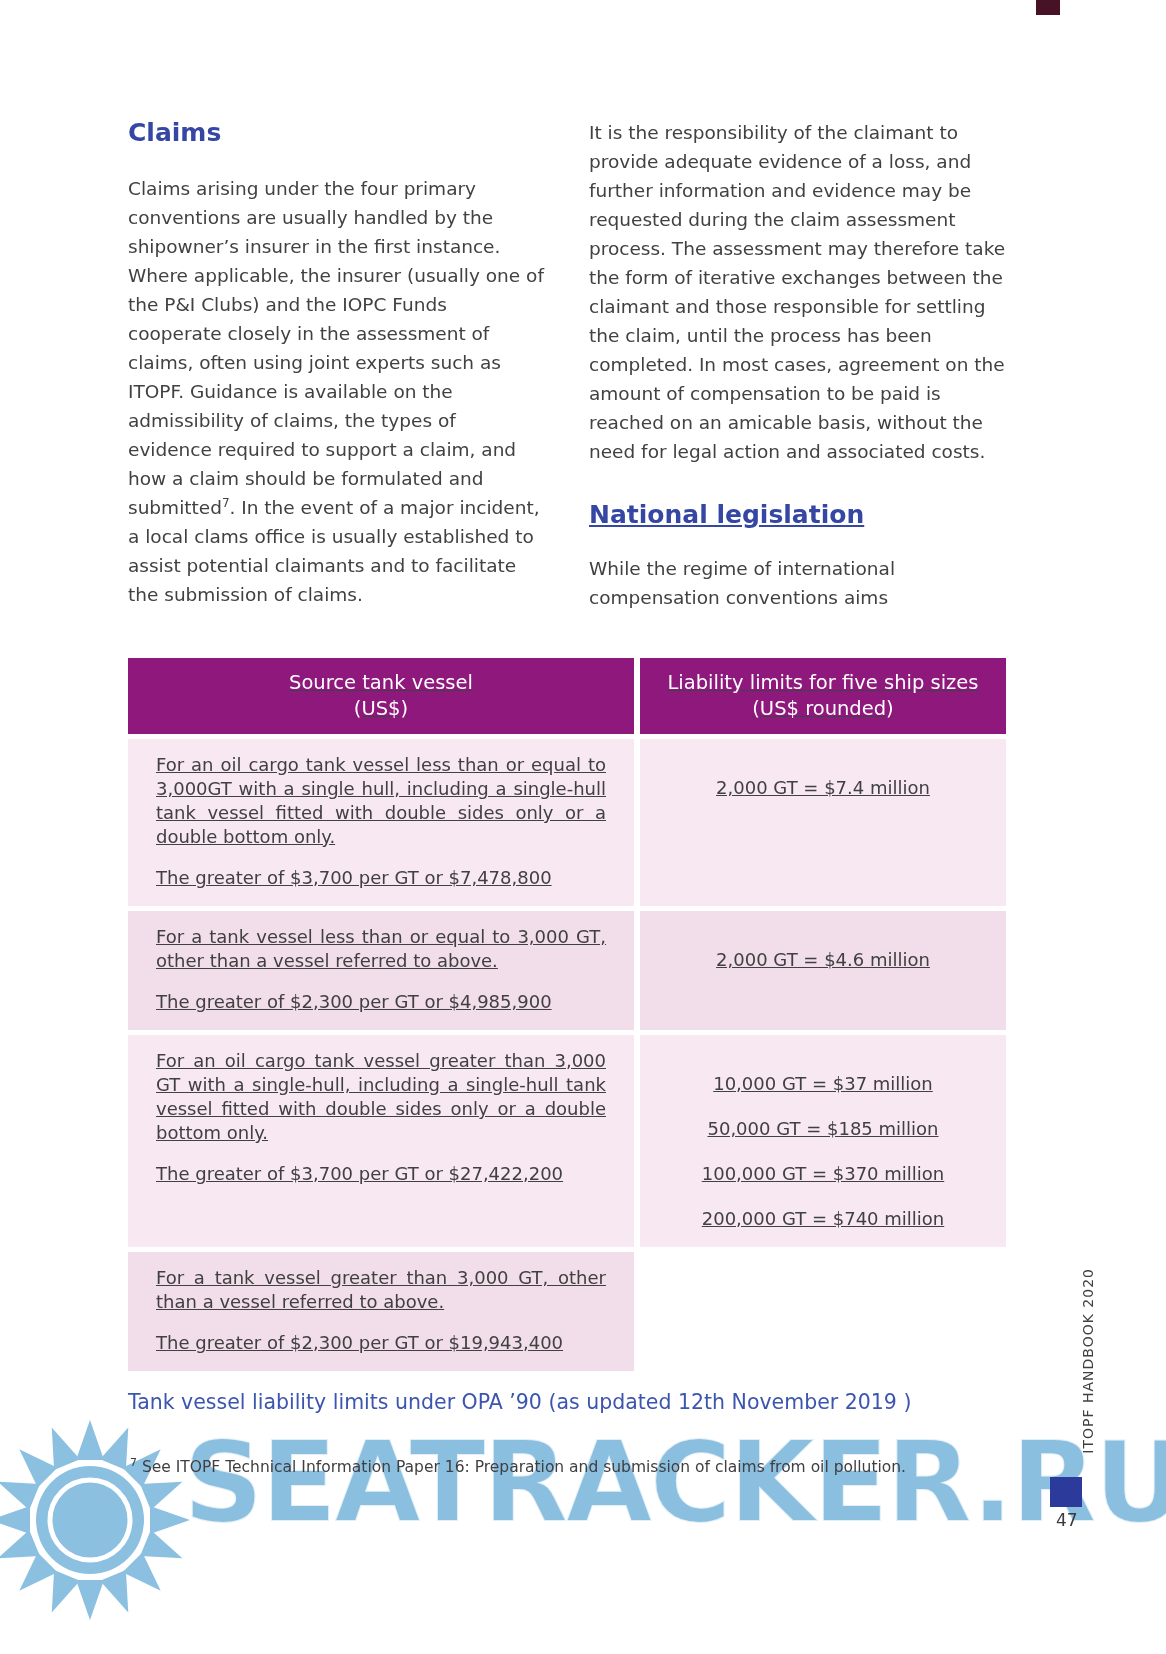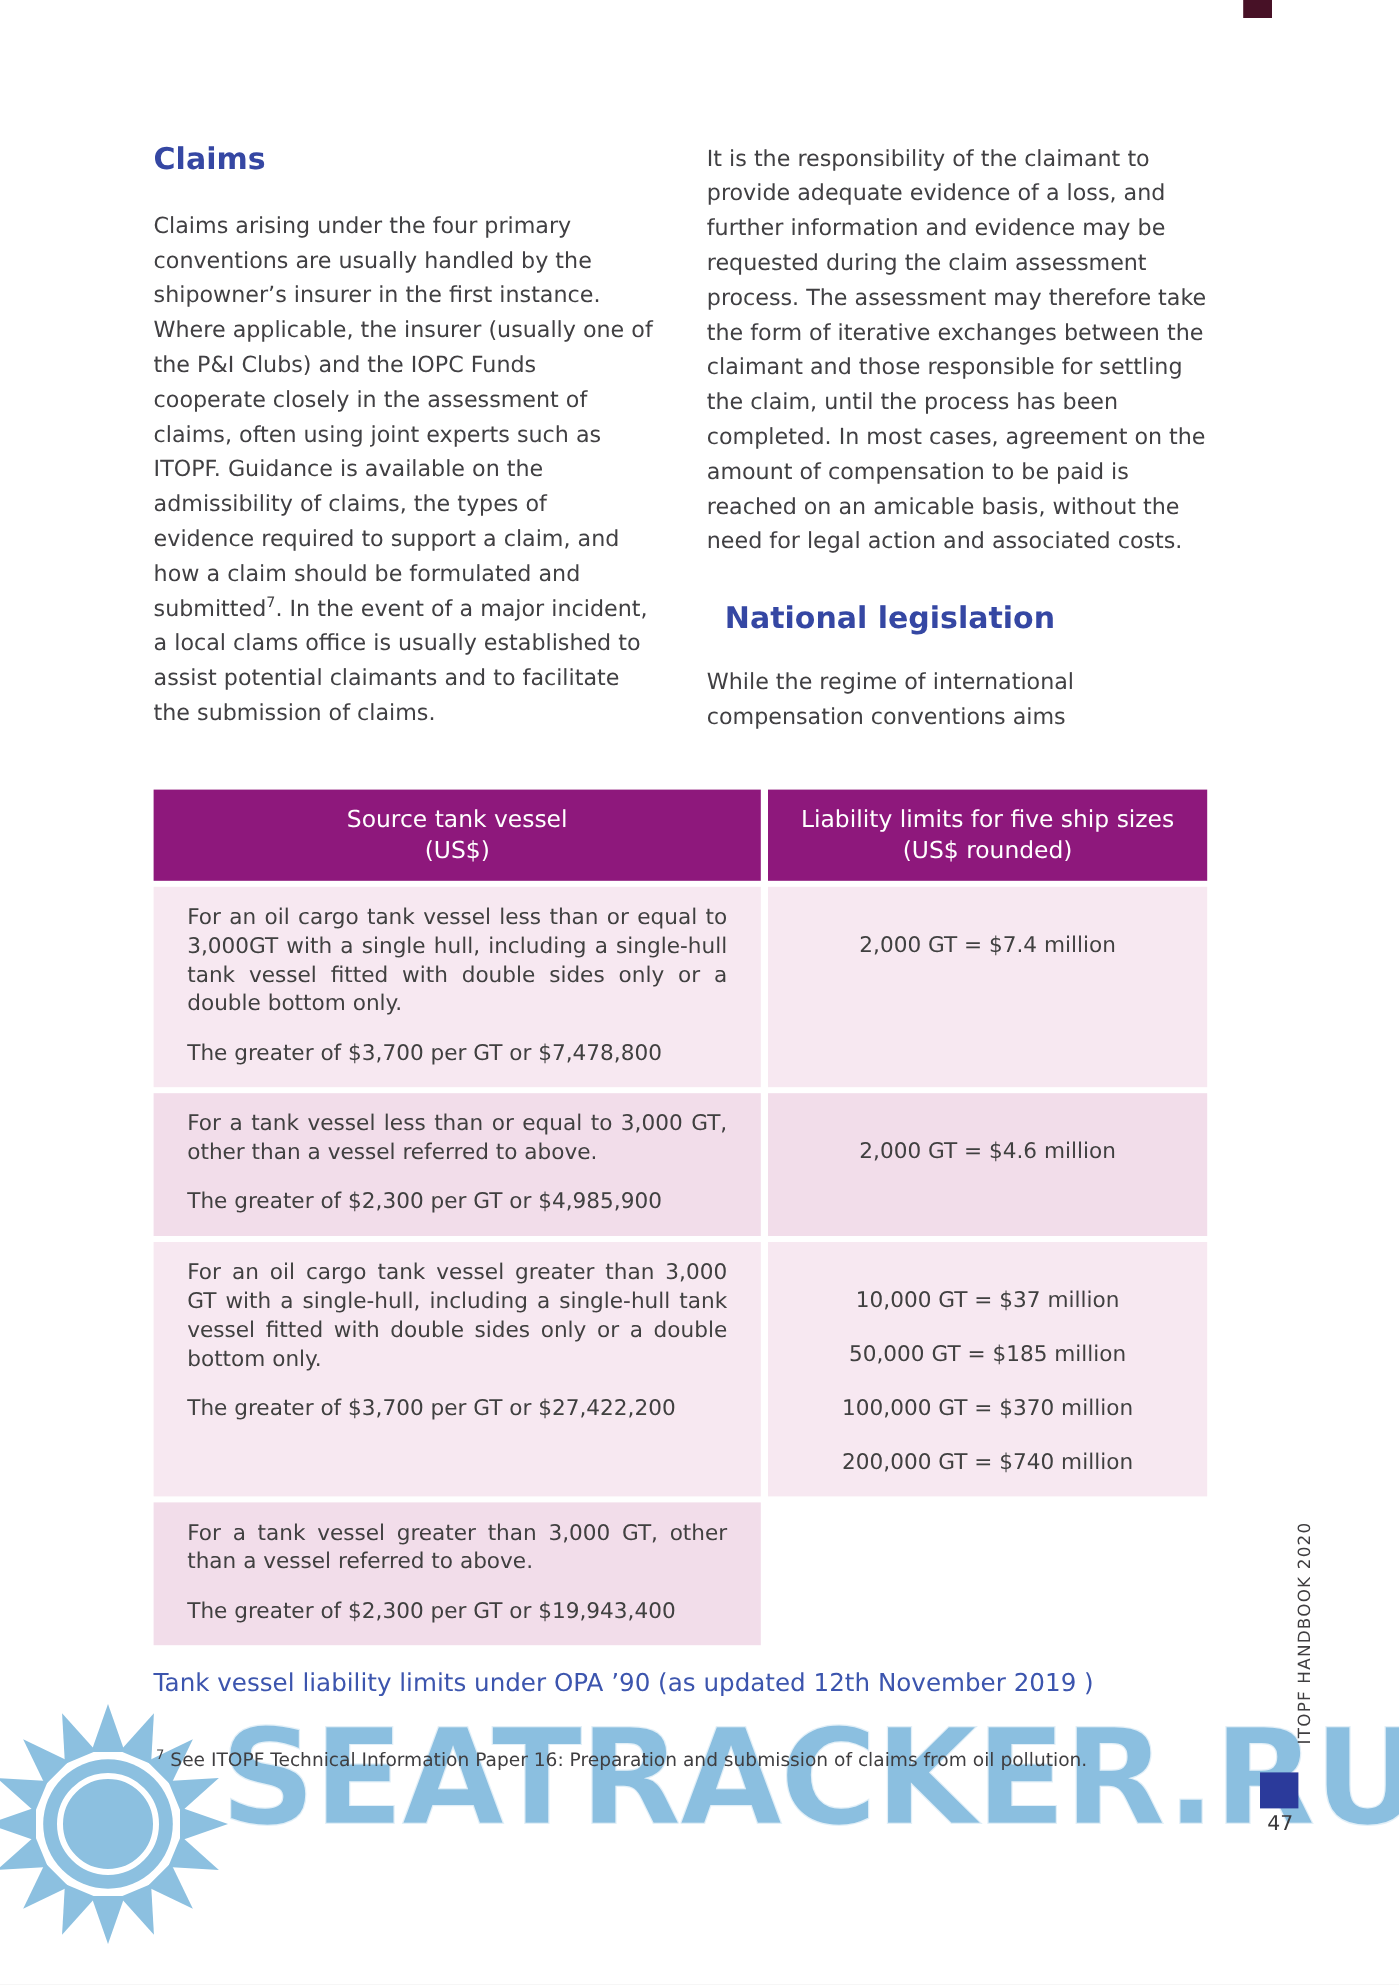--- a/index.html
+++ b/index.html
@@ -17,28 +17,28 @@
 
   
   .content { position:absolute; left:128px; top:0; width:878px; z-index:2; }
 
   .columns { display:grid; grid-template-columns:1fr 1fr; column-gap:44px; margin-top:118px; }
 
   .section-heading {
     font-size:25px; font-weight:600; color:var(--accent,#3547a3);
     margin:0 0 26px 0; line-height:1.2;
   }
-  .section-heading.nl { margin:34px 0 24px 15px; }
+  .section-heading.nl { margin:34px 0 24px 0;text-decoration:underline; }
 
   p.body { font-size:18.5px; line-height:29px; margin:0; color:#414043; }
   p.body sup { font-size:12px; line-height:0; }
 
   
   .ltable { margin-top:46px; width:878px; }
-  .thead, .tr { display:grid; grid-template-columns:506px 1fr; column-gap:6px; }
+  .thead, .tr { display:grid; grid-template-columns:506px 1fr; column-gap:6px;text-decoration:underline; }
   .tr { margin-top:5px; }
   .th {
     background:var(--purple,#8e187c); color:#ffffff; text-align:center;
     padding:12px 10px; font-size:19.5px; line-height:26px;
   }
   .td { font-size:18px; line-height:24px; color:#404040; padding:14px 28px 16px 28px; }
   .tr:nth-child(odd) .td { background:var(--pink-light,#f7e8f1); }
   .tr:nth-child(even) .td { background:var(--pink-dark,#f2ddea); }
   .td-desc p.desc { margin:0; text-align:justify; }
   .td-desc p.greater { margin:17px 0 0 0; }

